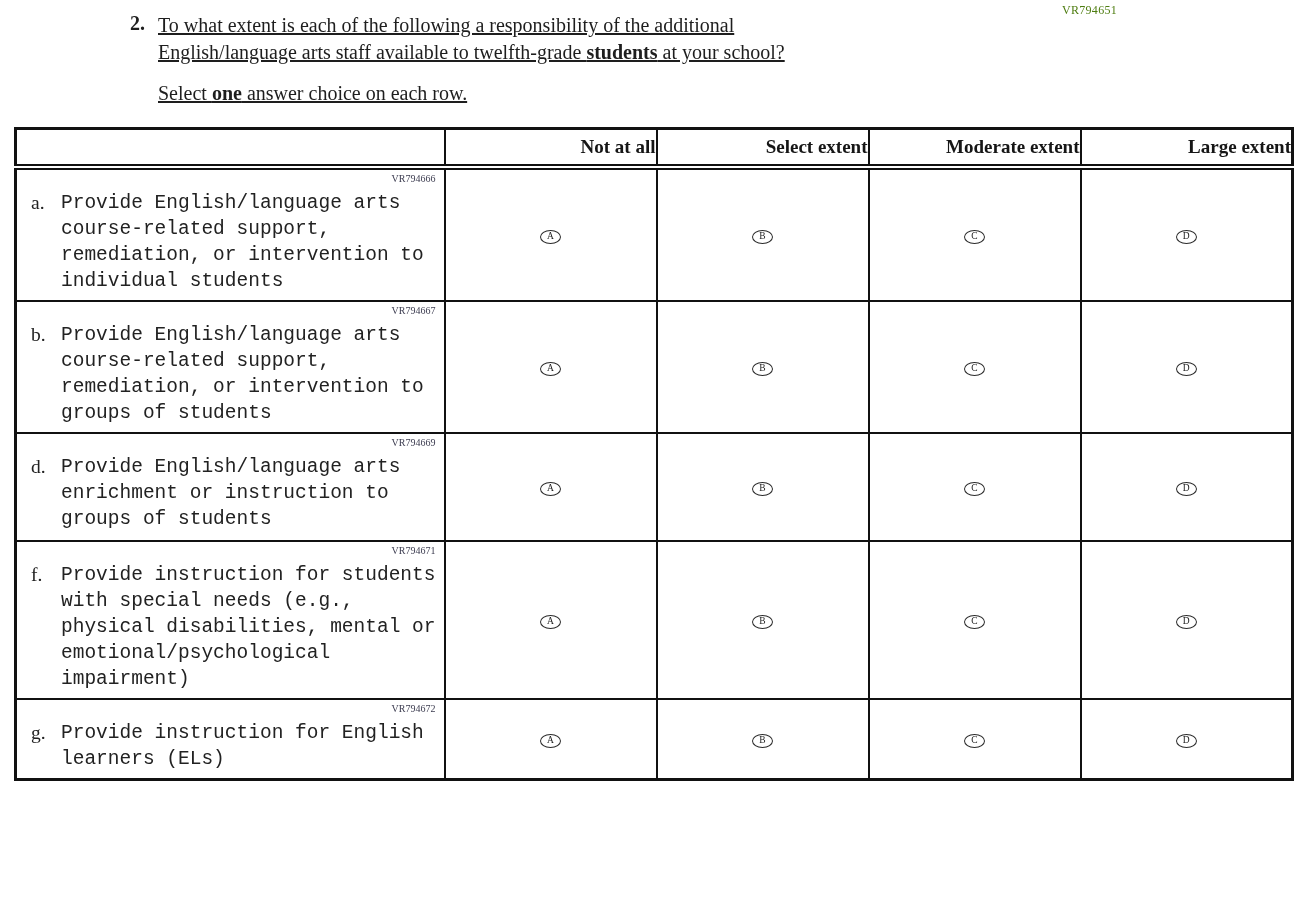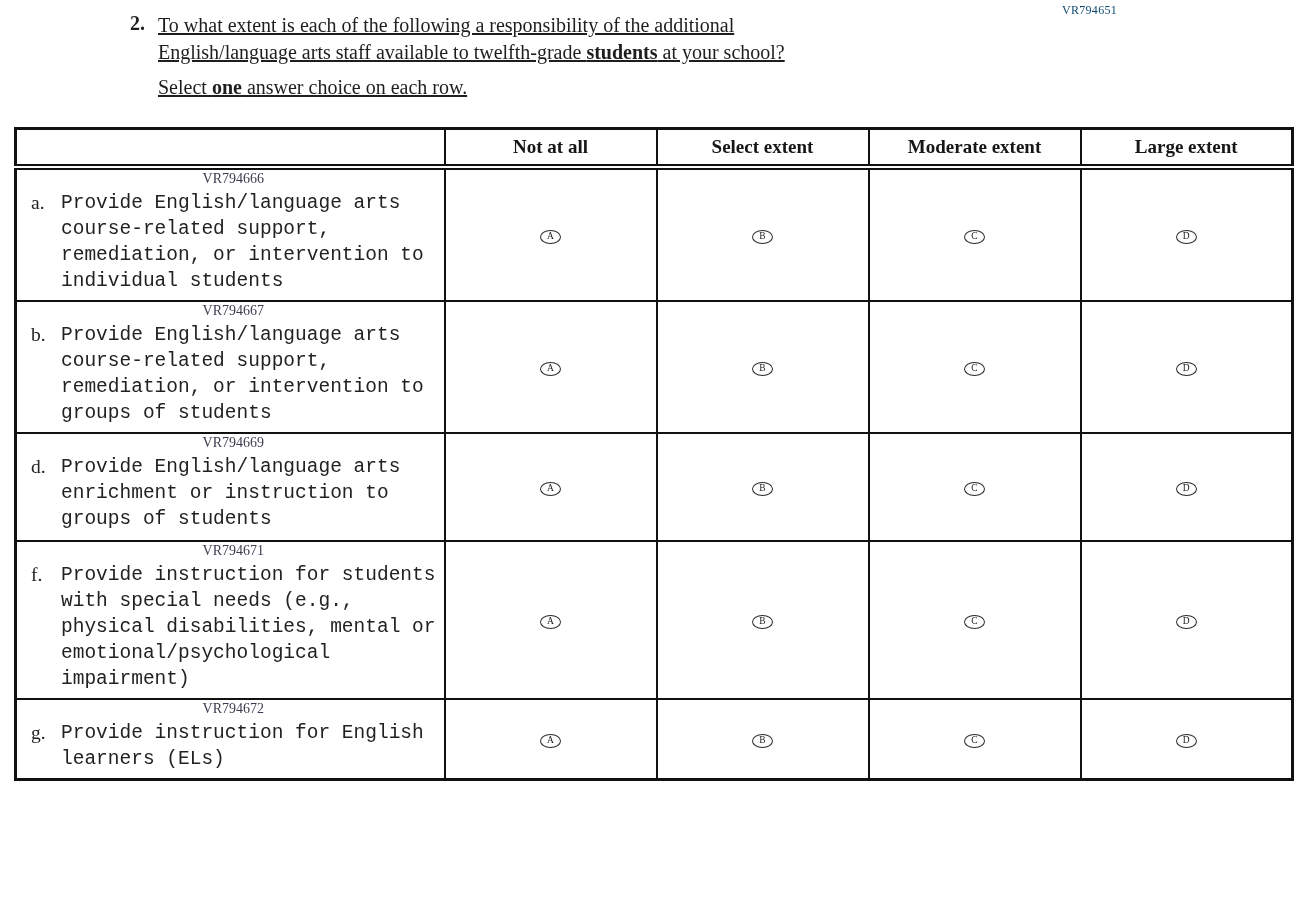--- a/index.html
+++ b/index.html
@@ -8,63 +8,63 @@
     width: 1305px; height: 907px;
     font-family: "Liberation Serif", "DejaVu Serif", serif;
     color: #1e1e1e;
     position: relative;
     overflow: hidden;
   }
   .page { position: relative; width: 1305px; height: 907px; }
 
   .vr-top {
     position: absolute; left: 1062px; top: 3px;
-    font-size: 12px; color: #0c4a6e; letter-spacing: 0.3px;
+    font-size: 12px; color: #4d7c0f; letter-spacing: 0.3px;
   }
 
   .question {
     position: absolute; left: 130px; top: 12px;
     display: flex;
   }
   .qnum {
     font-weight: bold; font-size: 20px; width: 28px; flex-shrink: 0;
   }
   .qtext { width: 712px; }
   .qtext p { font-size: 20px; line-height: 27px; text-decoration: underline; }
-  .qtext .instruction { margin-top: 8px; }
+  .qtext .instruction { margin-top: 14px; }
 
   table.grid {
     position: absolute; left: 14px; top: 127px;
     width: 1279px;
     border-collapse: collapse;
     table-layout: fixed;
   }
   table.grid, table.grid th, table.grid td {
     border: 2px solid #111;
   }
   table.grid { border-width: 3px; }
   table.grid thead th {
     border-bottom: 6px double #111;
     height: 38px;
     font-size: 19px;
     font-weight: bold;
-    text-align: center;
+    text-align: right;
     vertical-align: middle;
     color: #161616;
   }
   col.label-col { width: 429px; }
   col.opt-col { width: 212px; }
 
   td.label-cell {
     vertical-align: top;
     padding: 2px 6px 6px 14px;
   }
   .row-code {
-    text-align: center;
-    font-size: 14px;
+    text-align: right;
+    font-size: 10px;
     color: #3c3c50;
     padding-right: 2px;
     line-height: 14px;
   }
   .row-text {
     display: flex;
     font-size: 19.5px;
     line-height: 26px;
     margin-top: 4px;
     color: #222;

